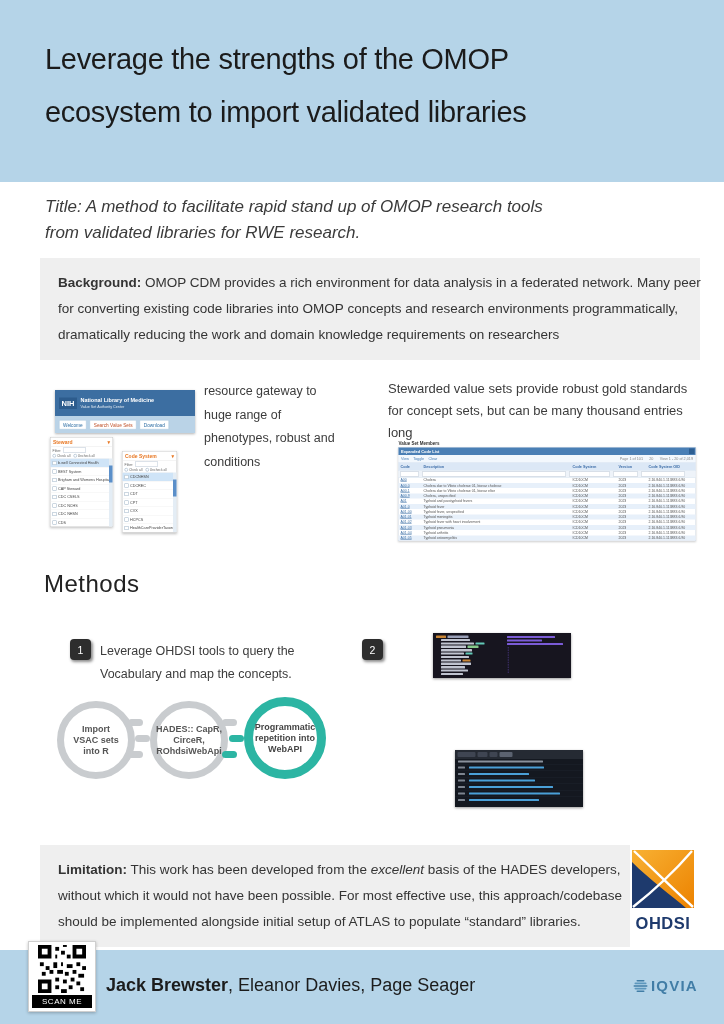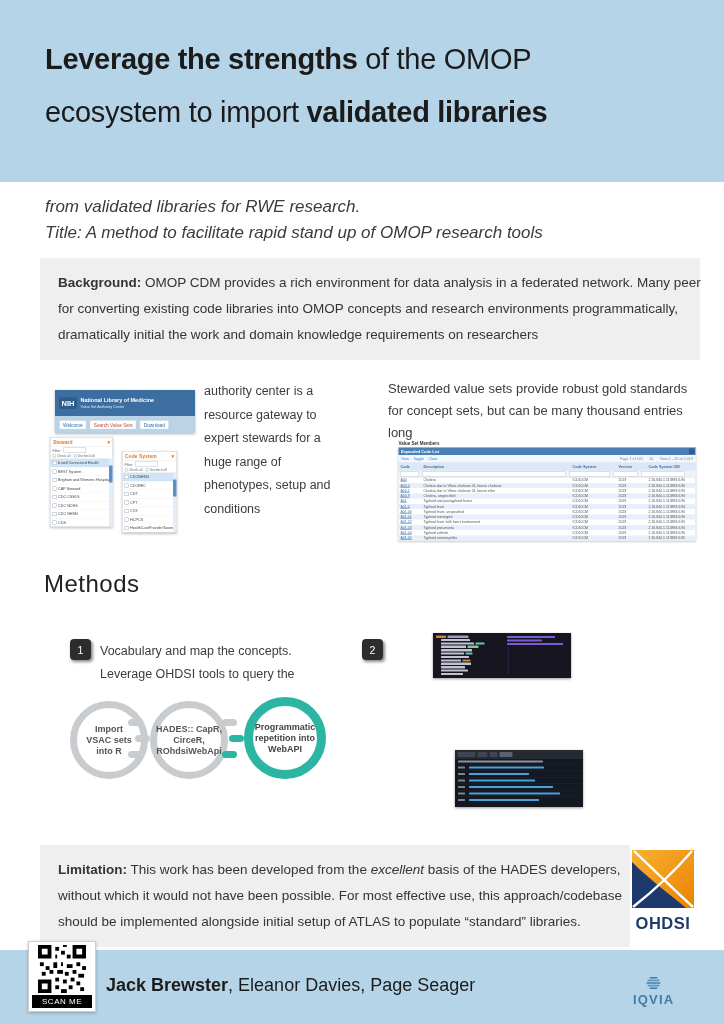--- a/index.html
+++ b/index.html
@@ -2,21 +2,21 @@
 <html><head>
 <meta charset="utf-8">
 <style>
   html,body{margin:0;padding:0;background:#fff;}
   .poster{position:relative;width:724px;height:1024px;background:#ffffff;overflow:hidden;
           font-family:"Liberation Sans",sans-serif;color:#333;}
   
   .hdr{position:absolute;left:0;top:0;width:724px;height:182px;background:#b5d4e8;}
   .title{position:absolute;left:45px;top:33px;font-size:29px;line-height:53px;color:#1b1b1b;
          letter-spacing:-0.3px;font-weight:400;}
-  .title b{font-weight:700;}
+  .title b{font-weight:400;}
   
   .subtitle{position:absolute;left:45px;top:194px;font-style:italic;font-size:17px;line-height:26px;color:#3b3b3b;}
   .subtitle div{white-space:nowrap;}
   
   .graybox{position:absolute;left:40px;background:#efefef;box-sizing:border-box;
            padding:12px 18px;font-size:13.5px;line-height:26px;color:#343434;}
   .graybox .ln{white-space:nowrap;}
   #bg-box{top:258px;width:660px;}
   #lim-box{top:845px;width:590px;}
   
@@ -29,21 +29,21 @@
               display:flex;align-items:center;justify-content:center;font-size:10.5px;
               box-shadow:1.5px 2px 3px rgba(0,0,0,.45);}
   #badge1{left:70px;top:639px;}
   #badge2{left:362px;top:639px;}
   #step1-text{position:absolute;left:100px;top:640px;font-size:12.5px;line-height:23px;color:#3c3c3c;}
   #step2-text{position:absolute;left:375px;top:684px;font-size:11.8px;line-height:22px;color:#3c3c3c;}
   
   .flow-circle{position:absolute;border-radius:50%;background:#fff;display:flex;flex-direction:column;
                align-items:center;justify-content:center;text-align:center;font-weight:700;
                font-size:9px;line-height:11px;color:#555;}
-  #fc1{left:70px;top:701px;width:64px;height:64px;border:7px solid #c9cccf;}
+  #fc1{left:57px;top:701px;width:64px;height:64px;border:7px solid #c9cccf;}
   #fc2{left:150px;top:701px;width:64px;height:64px;border:7px solid #c9cccf;}
   #fc3{left:244px;top:697px;width:64px;height:64px;border:9px solid #2cb5a3;color:#444;}
   .dash{position:absolute;width:15px;height:7px;border-radius:4px;background:#c9cccf;}
   .dash.teal{background:#2cb5a3;}
   
   .mini{position:absolute;transform:scale(.5);transform-origin:0 0;}
   
   .vs-card{width:280px;box-shadow:0 2px 5px rgba(0,0,0,.3);}
   .vs-band{height:52px;background:#3c6ea1;display:flex;align-items:center;padding:0 8px;}
   .vs-nih{color:#fff;font-weight:bold;font-size:15px;background:#2d5c8d;padding:3px 5px;margin-right:7px;}
@@ -116,43 +116,43 @@
   #ohdsi .lbl{font-size:16.5px;font-weight:bold;color:#1e3a6d;letter-spacing:.5px;margin-top:2px;}
   
   .footer-bar{position:absolute;left:0;top:950px;width:724px;height:74px;background:#b5d4e8;}
   .qr-card{position:absolute;left:28px;top:941px;width:68px;height:71px;background:#fff;
            border:1px solid #cfcfcf;box-shadow:0 1px 3px rgba(0,0,0,.25);box-sizing:border-box;
            display:flex;flex-direction:column;align-items:center;padding:3px;}
   .qr-scan{margin-top:2px;width:60px;height:13px;background:#000;color:#fff;font-size:8px;
            display:flex;align-items:center;justify-content:center;letter-spacing:.5px;}
   .authors{position:absolute;left:106px;top:975px;font-size:18px;color:#1c1c1c;}
   .iqvia{position:absolute;left:633px;top:977px;display:flex;align-items:center;gap:3px;
-         color:#417da6;font-size:13px;font-weight:600;letter-spacing:1.2px;flex-direction:column;}
+         color:#417da6;font-size:15px;font-weight:600;letter-spacing:1.2px;}
 </style>
 </head>
 <body>
 
 <div class="poster">
 
   <div class="hdr"></div>
   <div class="title">
     <div><b>Leverage the strengths</b><span> of the OMOP</span></div>
     <div><span>ecosystem to import </span><b>validated libraries</b></div>
   </div>
 
   <div class="subtitle lines-block">
+      <div>Title: A method to facilitate rapid stand up of OMOP research tools</div>
       <div>from validated libraries for RWE research.</div>
-      <div>Title: A method to facilitate rapid stand up of OMOP research tools</div>
     </div>
 
   <div class="graybox" id="bg-box">
     <div class="ln"><b>Background:</b><span> OMOP CDM provides a rich environment for data analysis in a federated network. Many peer</span></div>
     <div class="lines-block">
         <div>for converting existing code libraries into OMOP concepts and research environments programmatically,</div>
-        <div>dramatically initial the work and domain knowledge requirements on researchers</div>
+        <div>dramatically reducing the work and domain knowledge requirements on researchers</div>
       </div>
   </div>
 
   <div class="mini" style="left:55px;top:390px;">
     <div class="vs-card">
       <div class="vs-band">
         <span class="vs-nih">NIH</span>
         <span class="vs-org">
           <span>National Library of Medicine</span><br>
           <span class="sub">Value Set Authority Center</span>
@@ -223,25 +223,23 @@
             <div>HealthCareProviderTaxonomy</div>
           </div>
         <div class="mp-scroll">
             <i></i>
           </div>
       </div>
     </div>
   </div>
 
   <div id="nihr-text" class="lines-block">
-      <div>authority center is a</div>
       <div>resource gateway to</div>
-      <div>expert stewards for a</div>
       <div>huge range of</div>
-      <div>phenotypes, setup and</div>
+      <div>phenotypes, robust and</div>
       <div>conditions</div>
     </div>
 
   <div id="stew-text" class="lines-block">
       <div>Stewarded value sets provide robust gold standards</div>
       <div>for concept sets, but can be many thousand entries</div>
       <div>long</div>
     </div>
 
   <div class="mini" style="left:398px;top:441px;">
@@ -354,22 +352,22 @@
             </div>
           </div>
       </div>
     </div>
   </div>
 
   <div id="methods-h">Methods</div>
 
   <div class="step-badge" id="badge1">1</div>
   <div id="step1-text" class="lines-block">
+      <div>Leverage OHDSI tools to query the</div>
       <div>Vocabulary and map the concepts.</div>
-      <div>Leverage OHDSI tools to query the</div>
     </div>
 
   <div class="step-badge" id="badge2">2</div>
 
   <div class="mini" style="left:433px;top:633px;">
     <div class="code-shot">
       <div class="cl">
           <i style="width:20px;background:#c98636"></i>
           <i style="width:42px;background:#9aa0b8"></i>
         </div>

